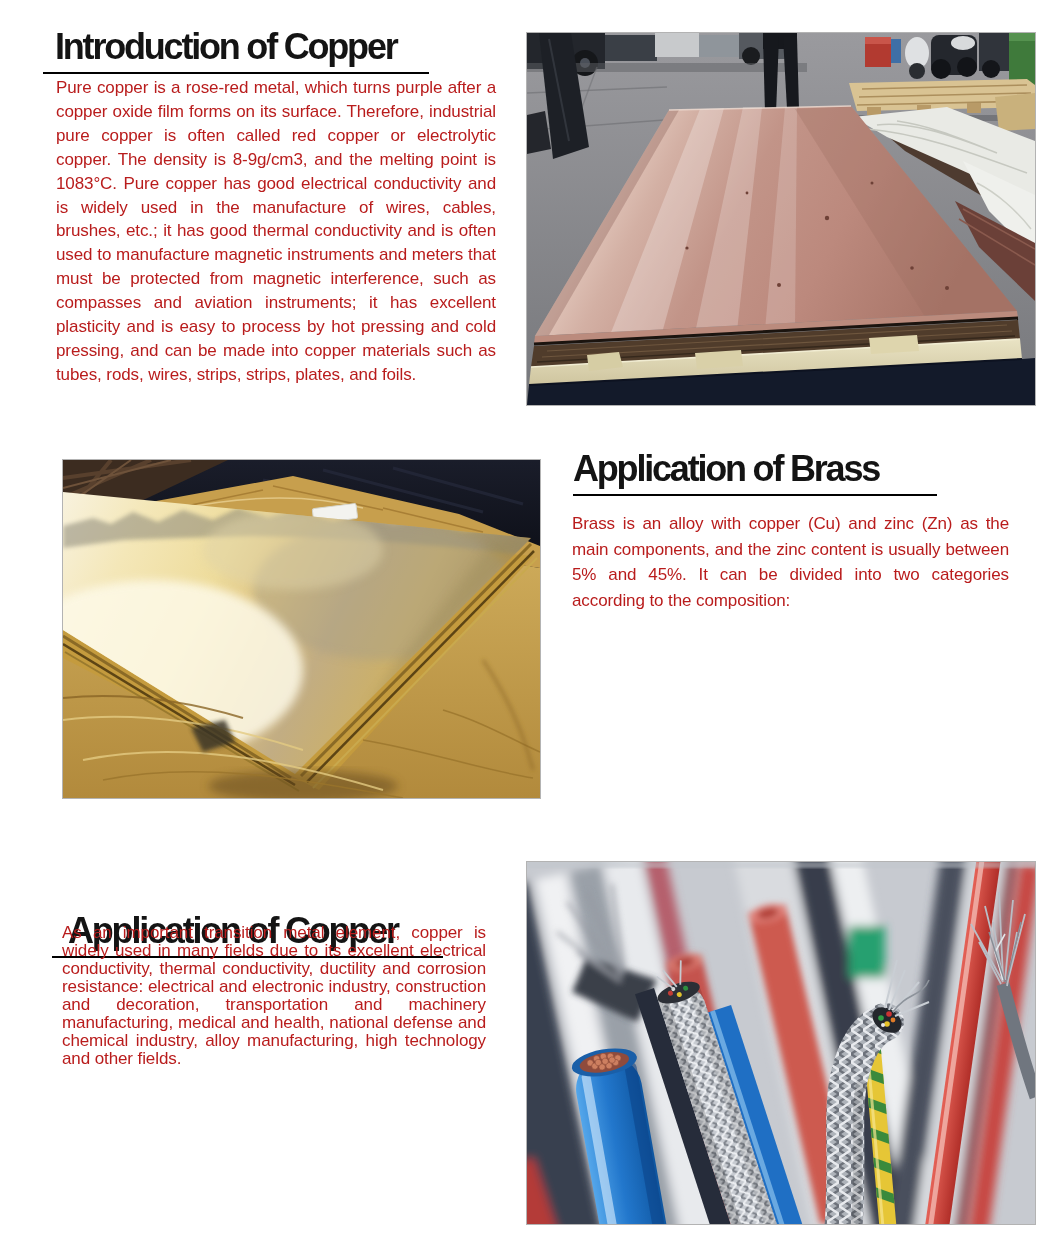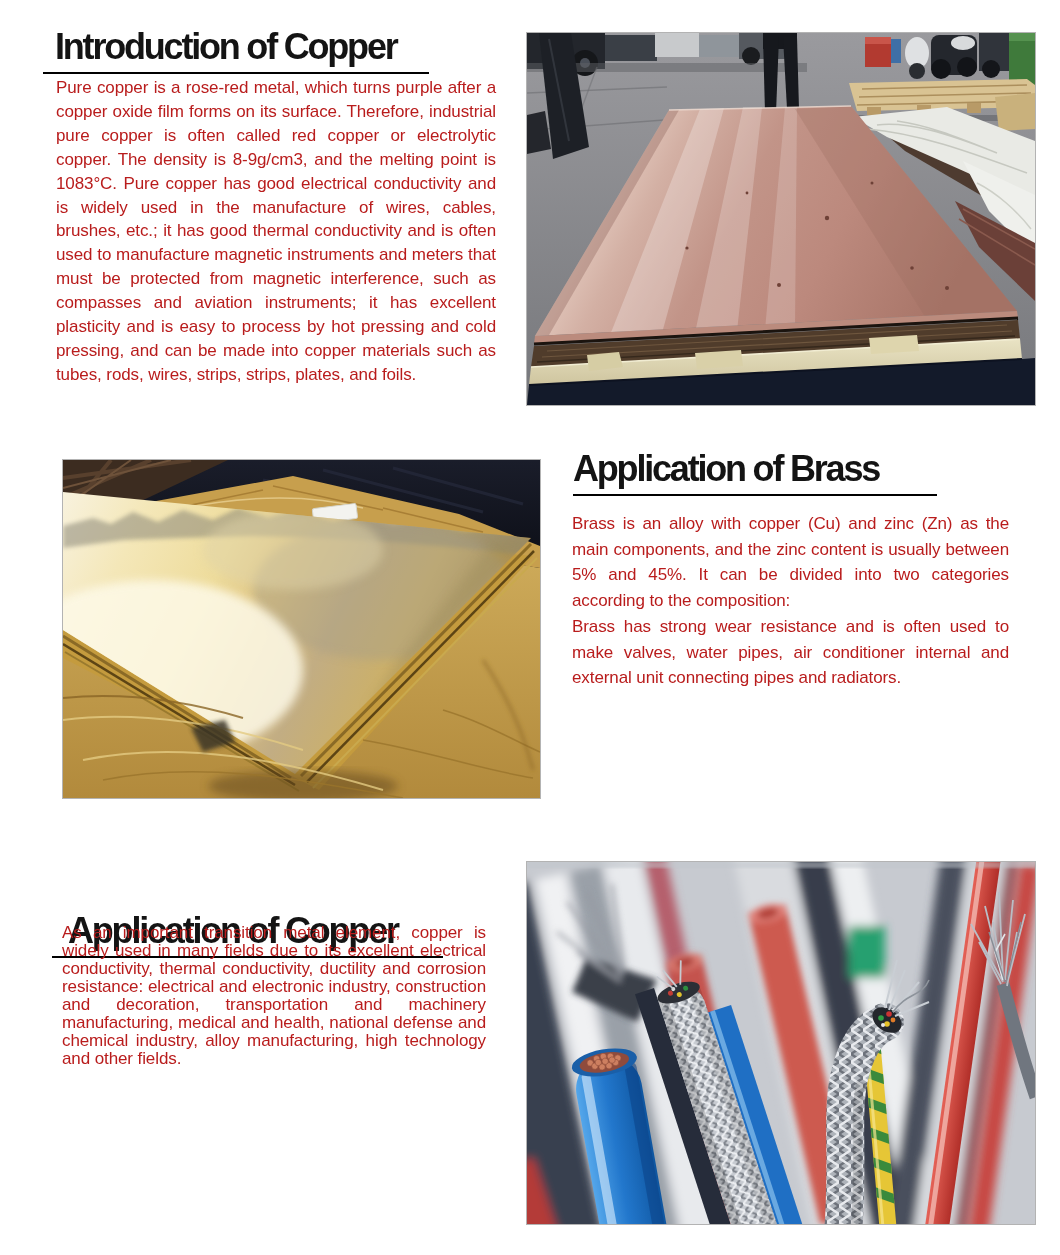--- a/index.html
+++ b/index.html
@@ -215,21 +215,20 @@
         <polygon points="128,268 162,260 172,282 140,292" fill="#3a3426" opacity="0.85" filter="url(#bl2)"></polygon>
       </g>
     </svg>
   </figure>
 
   <div class="abs title-wrap" style="left:573px;top:450px;width:364px;">
     <h1 class="sec-title">Application of Brass</h1>
   </div>
   <div class="abs" style="left:572px;top:498px;width:437px;margin-top:13px;">
     <p class="body-text brass-body">Brass is an alloy with copper (Cu) and zinc (Zn) as the main components, and the zinc content is usually between 5% and 45%. It can be divided into two categories according to the composition:</p>
-    <p class="body-text brass-body">Brass has strong wear resistance and is often used to make valves, water pipes, air conditioner internal and external unit connecting pipes and radiators.</p>
   </div>
 </section>
 
 <section>
   <div class="abs title-wrap" style="left:52px;top:868px;width:391px;margin-top:44px;">
     <h1 class="sec-title" style="padding-left:16px;">Application of Copper</h1>
   </div>
   <p class="body-text app-body abs" style="left:62px;top:924px;width:424px;">As an important transition metal element, copper is widely used in many fields due to its excellent electrical conductivity, thermal conductivity, ductility and corrosion resistance: electrical and electronic industry, construction and decoration, transportation and machinery manufacturing, medical and health, national defense and chemical industry, alloy manufacturing, high technology and other fields.</p>
 
   <figure class="abs" style="left:527px;top:862px;">

